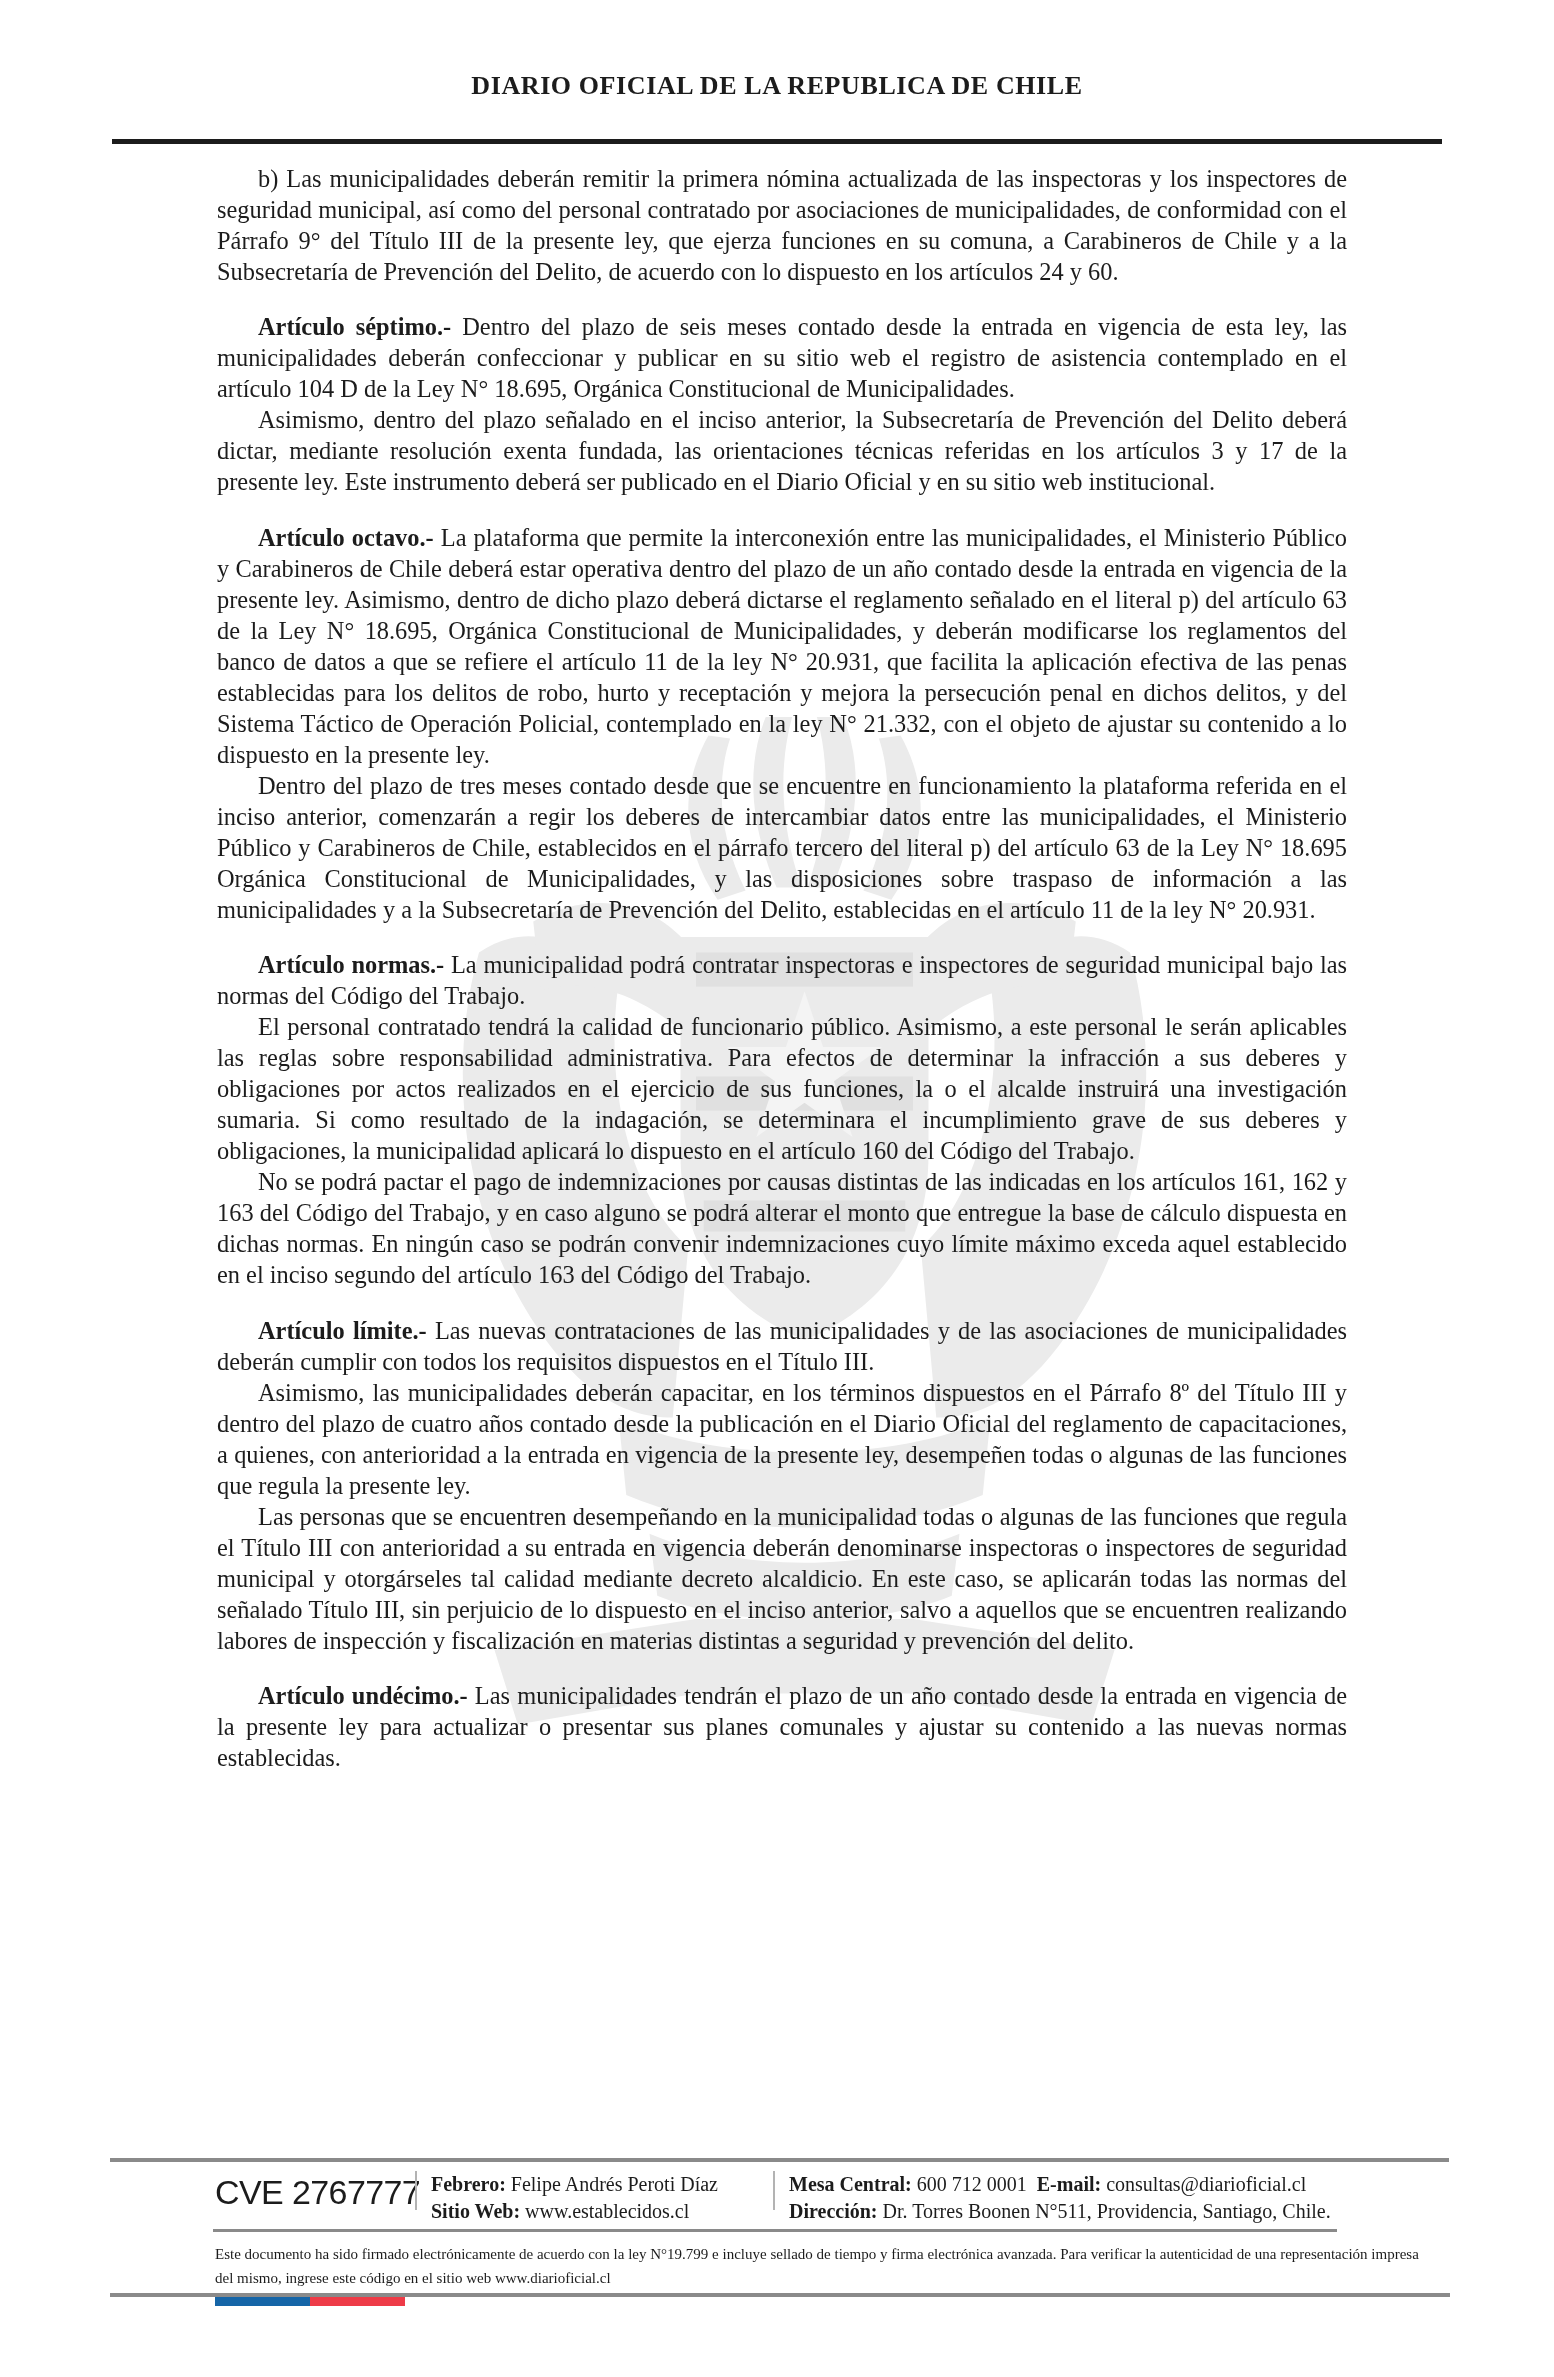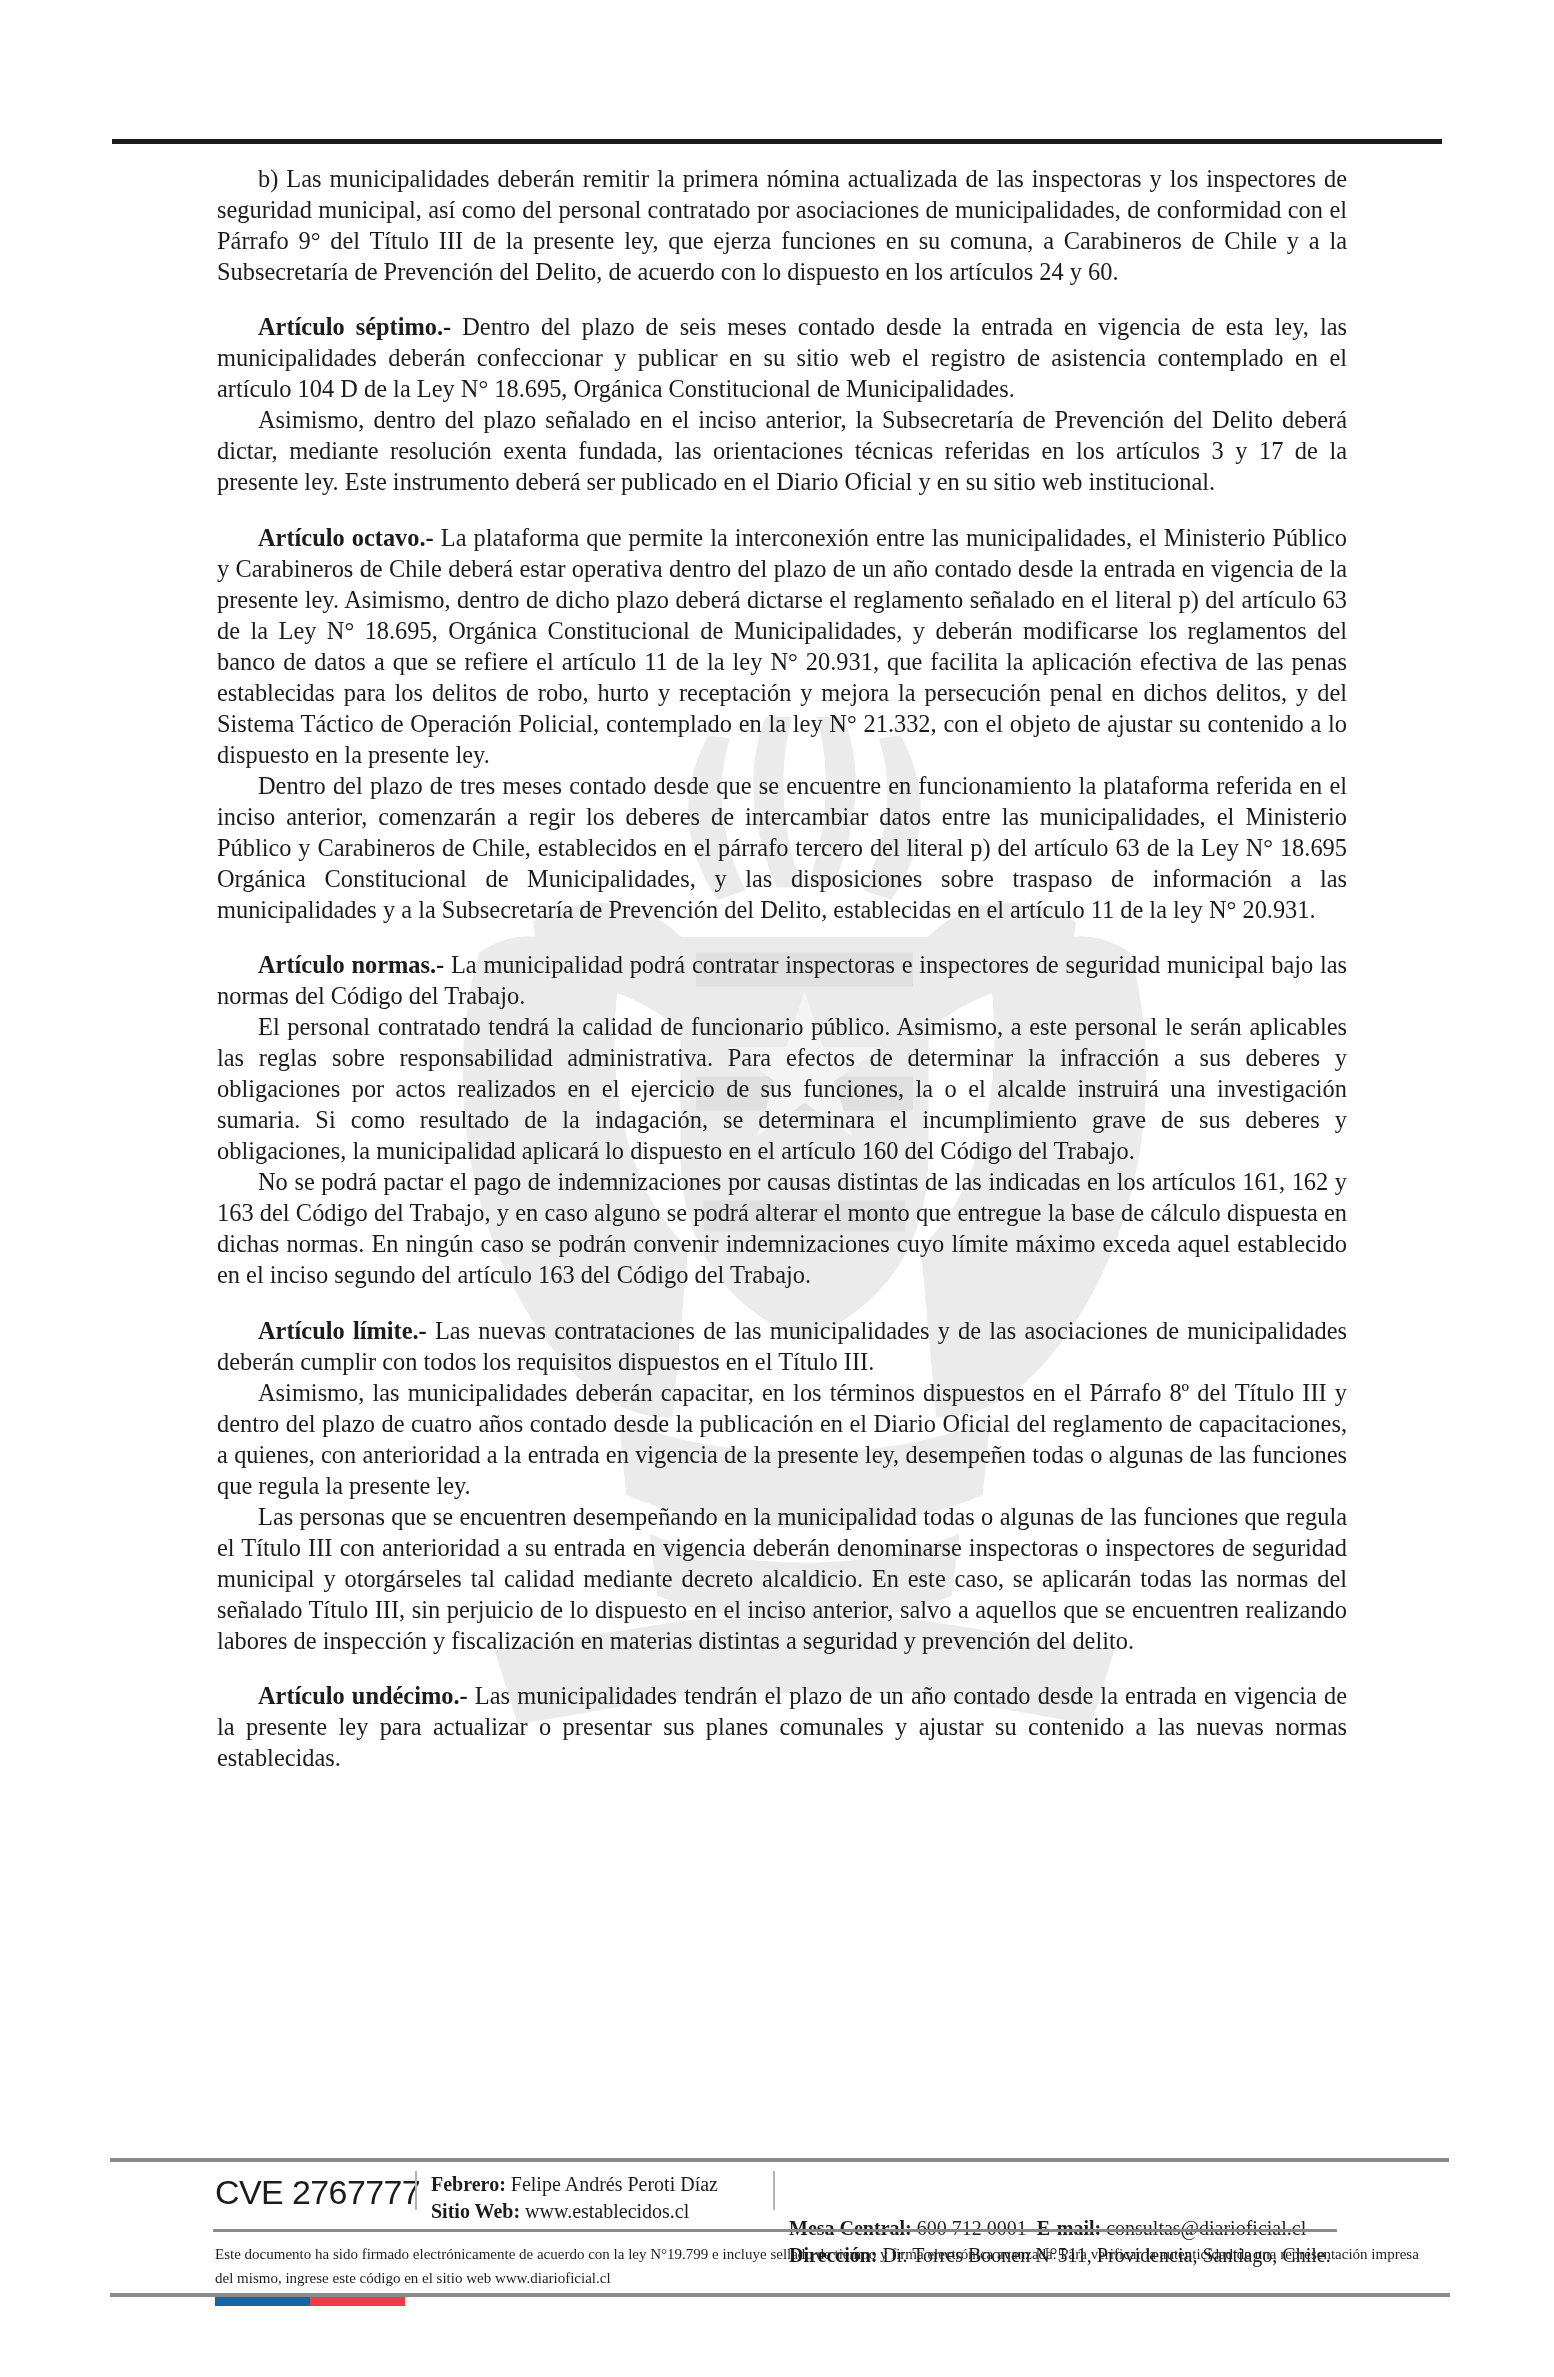--- a/index.html
+++ b/index.html
@@ -31,21 +31,21 @@
   .rule-f2{top:2229px;left:213px;width:1124px;height:3px;}
   .rule-f3{top:2293px;left:110px;width:1340px;height:3.7px;}
 
   .cve{position:absolute;top:2173px;left:215px;font-family:"Liberation Sans", sans-serif;
        font-weight:normal;font-size:34px;letter-spacing:-0.6px;}
   .vdiv{position:absolute;top:2171px;width:2.4px;height:39px;background:#b3b3b3;}
   .vdiv-1{left:415px;}
   .vdiv-2{left:773px;}
   .fcol{position:absolute;top:2171px;font-size:20px;line-height:27px;white-space:nowrap;}
   .fcol-1{left:431px;}
-  .fcol-2{left:789px;margin-top:44px;}
+  .fcol-2{left:789px;}
   .fcol b{font-weight:bold;}
 
   .legal{position:absolute;top:2242px;left:215px;width:1222px;font-size:15px;line-height:24.4px;}
 
   .flag{position:absolute;top:2297px;left:215px;width:190px;height:9.1px;display:flex;}
   .flag div{height:100%;width:50%;}
 </style>
 </head>
 <body>
 
@@ -74,20 +74,21 @@
     </g>
     <g fill="#e0e0e0">
 
       <rect x="200" y="170" width="140" height="22"></rect>
       <rect x="200" y="250" width="140" height="22"></rect>
       <rect x="205" y="330" width="130" height="20"></rect>
       <path d="M270 195 L282 231 L320 231 L289 253 L301 289 L270 267 L239 289 L251 253 L220 231 L258 231 Z" fill="#f4f4f4"></path>
     </g>
   </svg>
 
+  <div class="masthead">DIARIO OFICIAL DE LA REPUBLICA DE CHILE</div>
   <div class="header-rule"></div>
 
   <div class="body-text">
       <p>b) Las municipalidades deberán remitir la primera nómina actualizada de las inspectoras y los inspectores de seguridad municipal, así como del personal contratado por asociaciones de municipalidades, de conformidad con el Párrafo 9° del Título III de la presente ley, que ejerza funciones en su comuna, a Carabineros de Chile y a la Subsecretaría de Prevención del Delito, de acuerdo con lo dispuesto en los artículos 24 y 60.</p>
       <p class="gap"><b>Artículo séptimo.- </b>Dentro del plazo de seis meses contado desde la entrada en vigencia de esta ley, las municipalidades deberán confeccionar y publicar en su sitio web el registro de asistencia contemplado en el artículo 104 D de la Ley N° 18.695, Orgánica Constitucional de Municipalidades.</p>
       <p>Asimismo, dentro del plazo señalado en el inciso anterior, la Subsecretaría de Prevención del Delito deberá dictar, mediante resolución exenta fundada, las orientaciones técnicas referidas en los artículos 3 y 17 de la presente ley. Este instrumento deberá ser publicado en el Diario Oficial y en su sitio web institucional.</p>
       <p class="gap"><b>Artículo octavo.- </b>La plataforma que permite la interconexión entre las municipalidades, el Ministerio Público y Carabineros de Chile deberá estar operativa dentro del plazo de un año contado desde la entrada en vigencia de la presente ley. Asimismo, dentro de dicho plazo deberá dictarse el reglamento señalado en el literal p) del artículo 63 de la Ley N° 18.695, Orgánica Constitucional de Municipalidades, y deberán modificarse los reglamentos del banco de datos a que se refiere el artículo 11 de la ley N° 20.931, que facilita la aplicación efectiva de las penas establecidas para los delitos de robo, hurto y receptación y mejora la persecución penal en dichos delitos, y del Sistema Táctico de Operación Policial, contemplado en la ley N° 21.332, con el objeto de ajustar su contenido a lo dispuesto en la presente ley.</p>
       <p>Dentro del plazo de tres meses contado desde que se encuentre en funcionamiento la plataforma referida en el inciso anterior, comenzarán a regir los deberes de intercambiar datos entre las municipalidades, el Ministerio Público y Carabineros de Chile, establecidos en el párrafo tercero del literal p) del artículo 63 de la Ley N° 18.695 Orgánica Constitucional de Municipalidades, y las disposiciones sobre traspaso de información a las municipalidades y a la Subsecretaría de Prevención del Delito, establecidas en el artículo 11 de la ley N° 20.931.</p>
       <p class="gap"><b>Artículo normas.- </b>La municipalidad podrá contratar inspectoras e inspectores de seguridad municipal bajo las normas del Código del Trabajo.</p>
       <p>El personal contratado tendrá la calidad de funcionario público. Asimismo, a este personal le serán aplicables las reglas sobre responsabilidad administrativa. Para efectos de determinar la infracción a sus deberes y obligaciones por actos realizados en el ejercicio de sus funciones, la o el alcalde instruirá una investigación sumaria. Si como resultado de la indagación, se determinara el incumplimiento grave de sus deberes y obligaciones, la municipalidad aplicará lo dispuesto en el artículo 160 del Código del Trabajo.</p>

